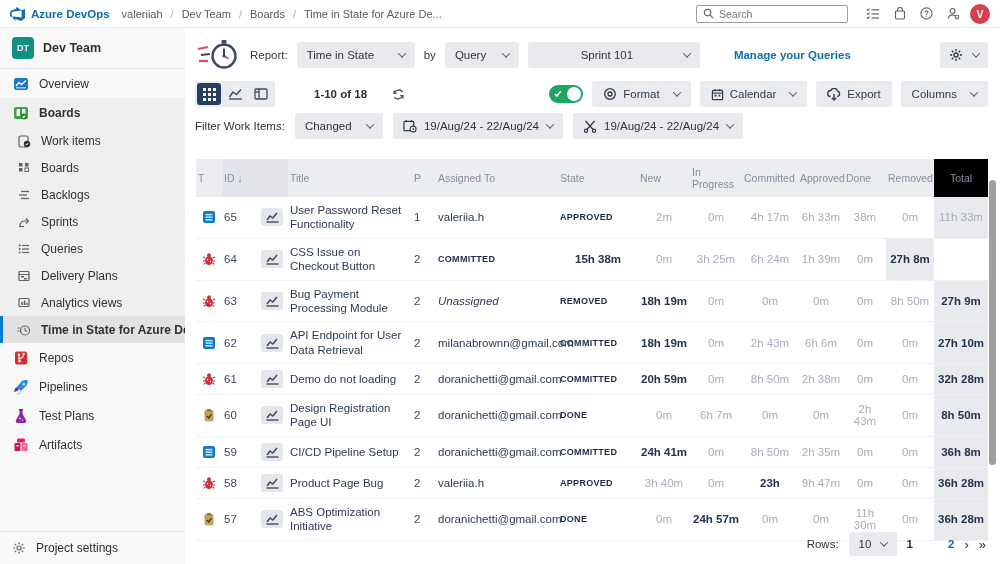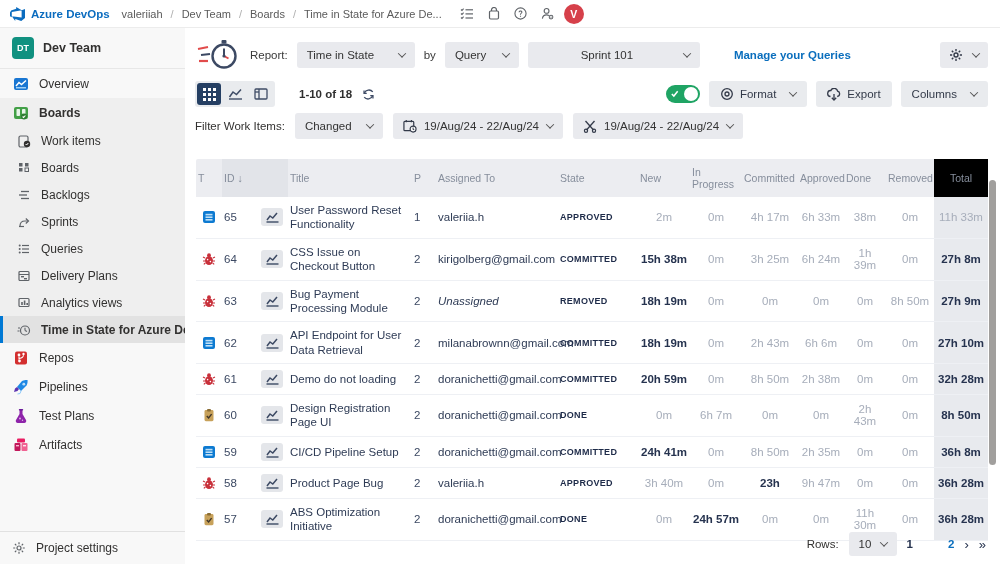--- a/index.html
+++ b/index.html
@@ -47,21 +47,21 @@
   .dd { background:#e9eaee; border-radius:3px; height:26px; display:flex; align-items:center;
     padding:8px 10px; font-size:11.5px; color:#333; cursor:pointer; }
   .chv { width:6px; height:6px; border-right:1.3px solid #555; border-bottom:1.3px solid #555;
     transform:rotate(45deg) translate(-1px,-1px); display:inline-block; margin-left:8px; flex-shrink:0;}
   .dd-report { width:118px; justify-content:space-between;}
   .dd-by { width:74px; justify-content:space-between;}
   .dd-sprint { width:172px; } .dd-sprint .val { flex:1; text-align:center; }
   .link { color:#0a6ebd; font-weight:600; font-size:11.5px; cursor:pointer;margin-left:25px; }
   .gear-dd { margin-left:auto; width:48px; justify-content:center; gap:2px; font-size:14px;}
 
-  .tool-row { display:flex; align-items:center; padding:2px 12px 2px 10px; gap:10px;text-align:center; }
+  .tool-row { display:flex; align-items:center; padding:2px 12px 2px 10px; gap:25px;text-align:center; }
   .view-switch { background:#e9ebee; border-radius:3px; display:flex; padding:2px; gap:2px;}
   .vbtn { width:24px; height:22px; border-radius:3px; display:flex; align-items:center; justify-content:center; cursor:pointer;}
   .vbtn.active { background:#253f63; }
   .count { font-size:11.5px; color:#2f2f2f; margin-left:14px; font-weight:600;}
   .tools-right { margin-left:auto; display:flex; align-items:center; gap:9px; }
   .toggle { width:34px; height:18px; border-radius:9px; background:#1fa464; position:relative; cursor:pointer;}
   .toggle .knob { position:absolute; right:2px; top:2px; width:14px; height:14px; border-radius:50%; background:#fff;}
   .btn { background:#e9ebee; border-radius:3px; height:26px; display:flex; align-items:center; gap:6px;
     padding:0 11px; font-size:11.5px; color:#333a49; cursor:pointer; }
 
@@ -119,20 +119,29 @@
   </div>
   <div class="crumbs" id="breadcrumbs">
       <span>valeriiah</span>
       <span class="crumb-sep">/</span>
       <span>Dev Team</span>
       <span class="crumb-sep">/</span>
       <span>Boards</span>
       <span class="crumb-sep">/</span>
       <span>Time in State for Azure De...</span>
     </div>
+  <div class="search">
+    <span>
+      <svg width="11" height="11" viewBox="0 0 12 12">
+          <circle cx="5" cy="5" r="3.6" fill="none" stroke="#666" stroke-width="1.2"></circle>
+          <line x1="7.8" y1="7.8" x2="11" y2="11" stroke="#666" stroke-width="1.2"></line>
+        </svg>
+    </span>
+    <input placeholder="Search" style="">
+  </div>
   <div class="top-icons">
     <span>
       <svg width="14" height="12" viewBox="0 0 14 12">
           <path d="M1 1.5l1 1 1.6-1.8" fill="none" stroke="#5f6368" stroke-width="1.1"></path>
           <line x1="5.5" y1="1.8" x2="13" y2="1.8" stroke="#5f6368" stroke-width="1.2"></line>
           <path d="M1 5.5l1 1 1.6-1.8" fill="none" stroke="#5f6368" stroke-width="1.1"></path>
           <line x1="5.5" y1="5.9" x2="13" y2="5.9" stroke="#5f6368" stroke-width="1.2"></line>
           <path d="M1 9.5l1 1 1.6-1.8" fill="none" stroke="#5f6368" stroke-width="1.1"></path>
           <line x1="5.5" y1="10" x2="13" y2="10" stroke="#5f6368" stroke-width="1.2"></line>
         </svg>
@@ -430,20 +439,34 @@
             <svg width="14" height="14" viewBox="0 0 14 14">
               <circle cx="7" cy="7" r="5.3" fill="none" stroke="#333a49" stroke-width="1.3"></circle>
               <circle cx="7" cy="7" r="2" fill="none" stroke="#333a49" stroke-width="1.3"></circle>
             </svg>
           </span>
         <span>Format</span>
         <span class="chv"></span>
       </div>
       <div class="btn">
         <span>
+            <svg width="13" height="13" viewBox="0 0 14 14">
+              <rect x="1.5" y="2.5" width="11" height="10" rx="1" fill="none" stroke="#333a49" stroke-width="1.3"></rect>
+              <line x1="1.5" y1="5.5" x2="12.5" y2="5.5" stroke="#333a49" stroke-width="1.2"></line>
+              <line x1="4.5" y1="1" x2="4.5" y2="3.5" stroke="#333a49" stroke-width="1.2"></line>
+              <line x1="9.5" y1="1" x2="9.5" y2="3.5" stroke="#333a49" stroke-width="1.2"></line>
+              <rect x="3.8" y="7.2" width="2" height="2" fill="#333a49"></rect>
+              <rect x="8" y="7.2" width="2" height="2" fill="#333a49"></rect>
+            </svg>
+          </span>
+        <span>Calendar</span>
+        <span class="chv"></span>
+      </div>
+      <div class="btn">
+        <span>
             <svg width="14" height="13" viewBox="0 0 14 13">
               <path d="M3.5 8.5a3 3 0 0 1 .4-6 3.5 3.5 0 0 1 6.7.7 2.7 2.7 0 0 1-.4 5.3" fill="none" stroke="#333a49" stroke-width="1.3"></path>
               <line x1="7" y1="6" x2="7" y2="12" stroke="#333a49" stroke-width="1.3"></line>
               <path d="M4.8 9.8L7 12l2.2-2.2" fill="none" stroke="#333a49" stroke-width="1.3"></path>
             </svg>
           </span>
         <span>Export</span>
       </div>
       <div class="btn">
         <span>Columns</span>
@@ -548,21 +571,20 @@
           <div class="cell ticon">
             <button class="chart-btn">
               <svg width="15" height="12" viewBox="0 0 15 12">
                 <path d="M1.5 11h12" stroke="#3c4963" stroke-width="1.4"></path>
                 <path d="M2 9l3-4 2.8 2L12 2" fill="none" stroke="#3c4963" stroke-width="1.5"></path>
               </svg>
             </button>
           </div>
           <div class="cell title">CSS Issue on Checkout Button</div>
           <div class="cell pcol">2</div>
-          <div class="cell assigned">kirigolberg@gmail.com</div>
           <div class="cell state">COMMITTED</div>
           <div class="cell val num b">15h 38m</div>
           <div class="cell val num">0m</div>
           <div class="cell val num">3h 25m</div>
           <div class="cell val num">6h 24m</div>
           <div class="cell val num">1h 39m</div>
           <div class="cell val num">0m</div>
           <div class="cell total b">27h 8m</div>
         </div>
         <div class="grid trow">

